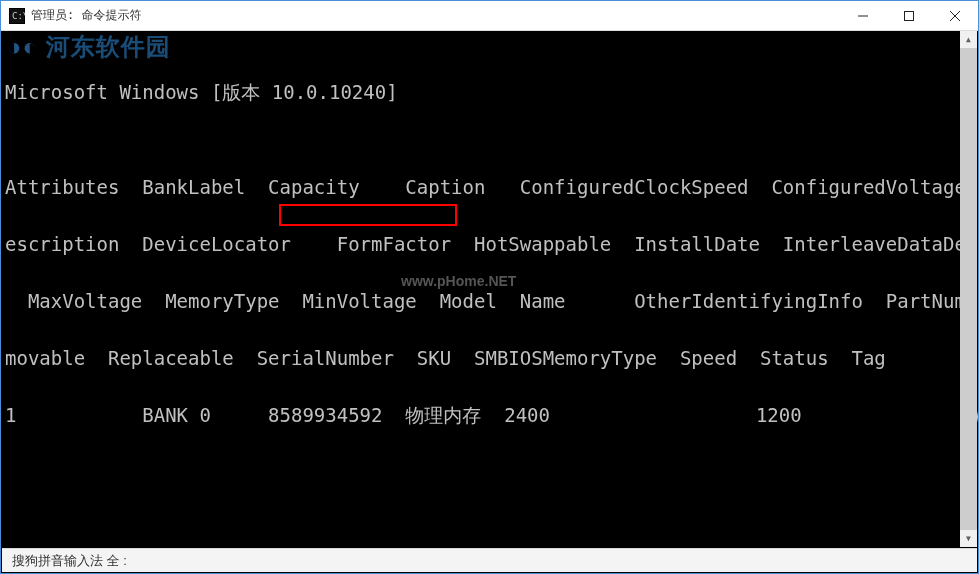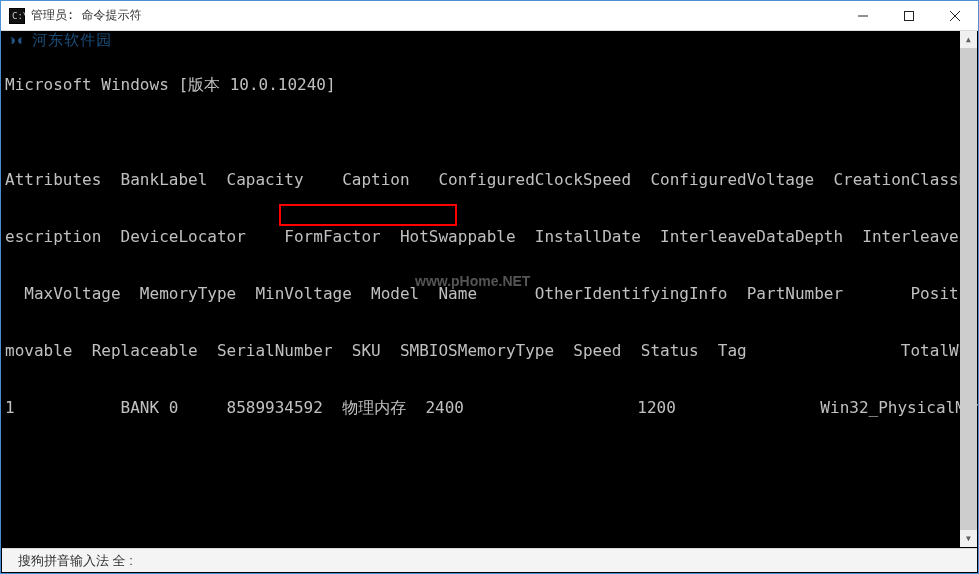--- a/index.html
+++ b/index.html
@@ -59,23 +59,23 @@
       font-size: 11px;
       color: #222;
       cursor: pointer;
     }
     .title-btn svg { width: 10px; height: 10px; }
     .terminal {
       flex: 1;
       background: #000;
       color: #c0c0c0;
       font-family: "Consolas", "NSimSun", "SimSun", monospace;
-      font-size: 16px;
+      font-size: 19px;
       line-height: 19px;
-      padding: 6px 4px;
+      padding: 14px 4px;
       white-space: pre;
       overflow: hidden;
       position: relative;
     }
     .terminal .line { white-space: pre; }
     .highlight-box {
       position: absolute;
       border: 2px solid #ff0000;
       pointer-events: none;
     }
@@ -111,47 +111,46 @@
       bottom: 1px;
       left: 1px;
       right: 1px;
       height: 24px;
       background: #f4f4f4;
       border-top: 1px solid #dadada;
       color: #333;
       font-size: 13px;
       display: flex;
       align-items: center;
-      padding-left: 16px;
+      padding-left: 10px;
       font-family: "SimSun", sans-serif;
     }
     .watermark-top {
       position: absolute;
       top: 30px; left: 6px;
       color: #2a80c8;
       opacity: 0.6;
-      font-size: 15px;
-      font-weight: normal;
+      font-size: 24px;
+      font-weight: bold;
       pointer-events: none;
       font-family: "SimHei","Microsoft YaHei",sans-serif;
       letter-spacing: 1px;
       text-align: right;
     }
     .watermark-top .logo { color: #3a8edc; }
     .watermark-mid {
       position: absolute;
       left: 400px;
       top: 272px;
       color: #7a7a7a;
       opacity: 0.7;
       font-size: 14px;
       font-family: Arial, sans-serif;
       font-weight: bold;
       pointer-events: none;
-      margin-left: 14px;
     }
   </style>
 </head>
 <body>
 
 <div class="window">
   <div class="titlebar">
     <div class="title-left">
       <span class="title-icon">
         <svg viewBox="0 0 16 16">

